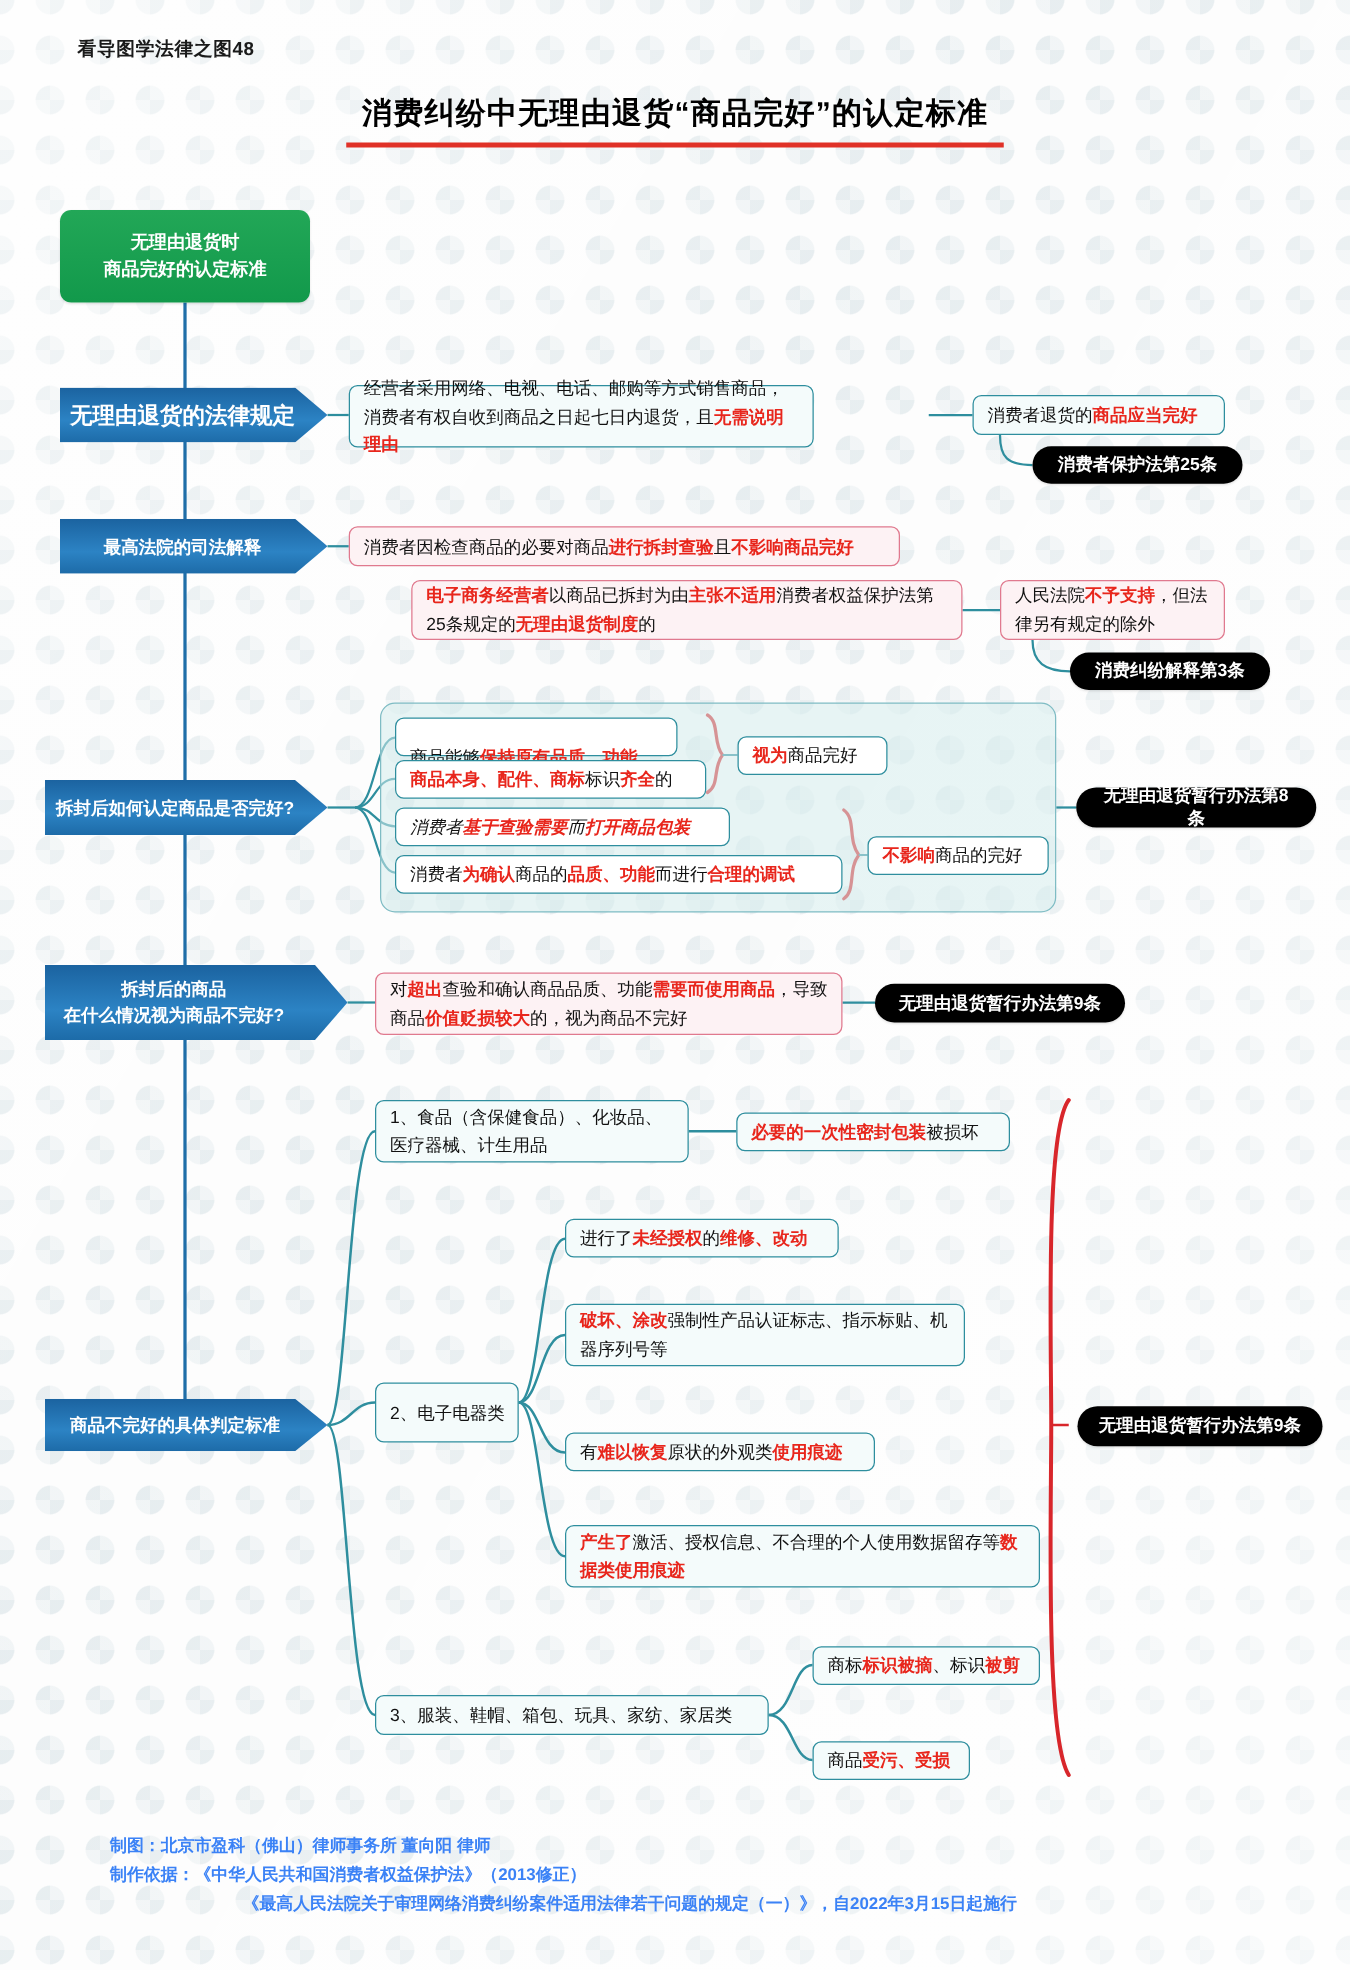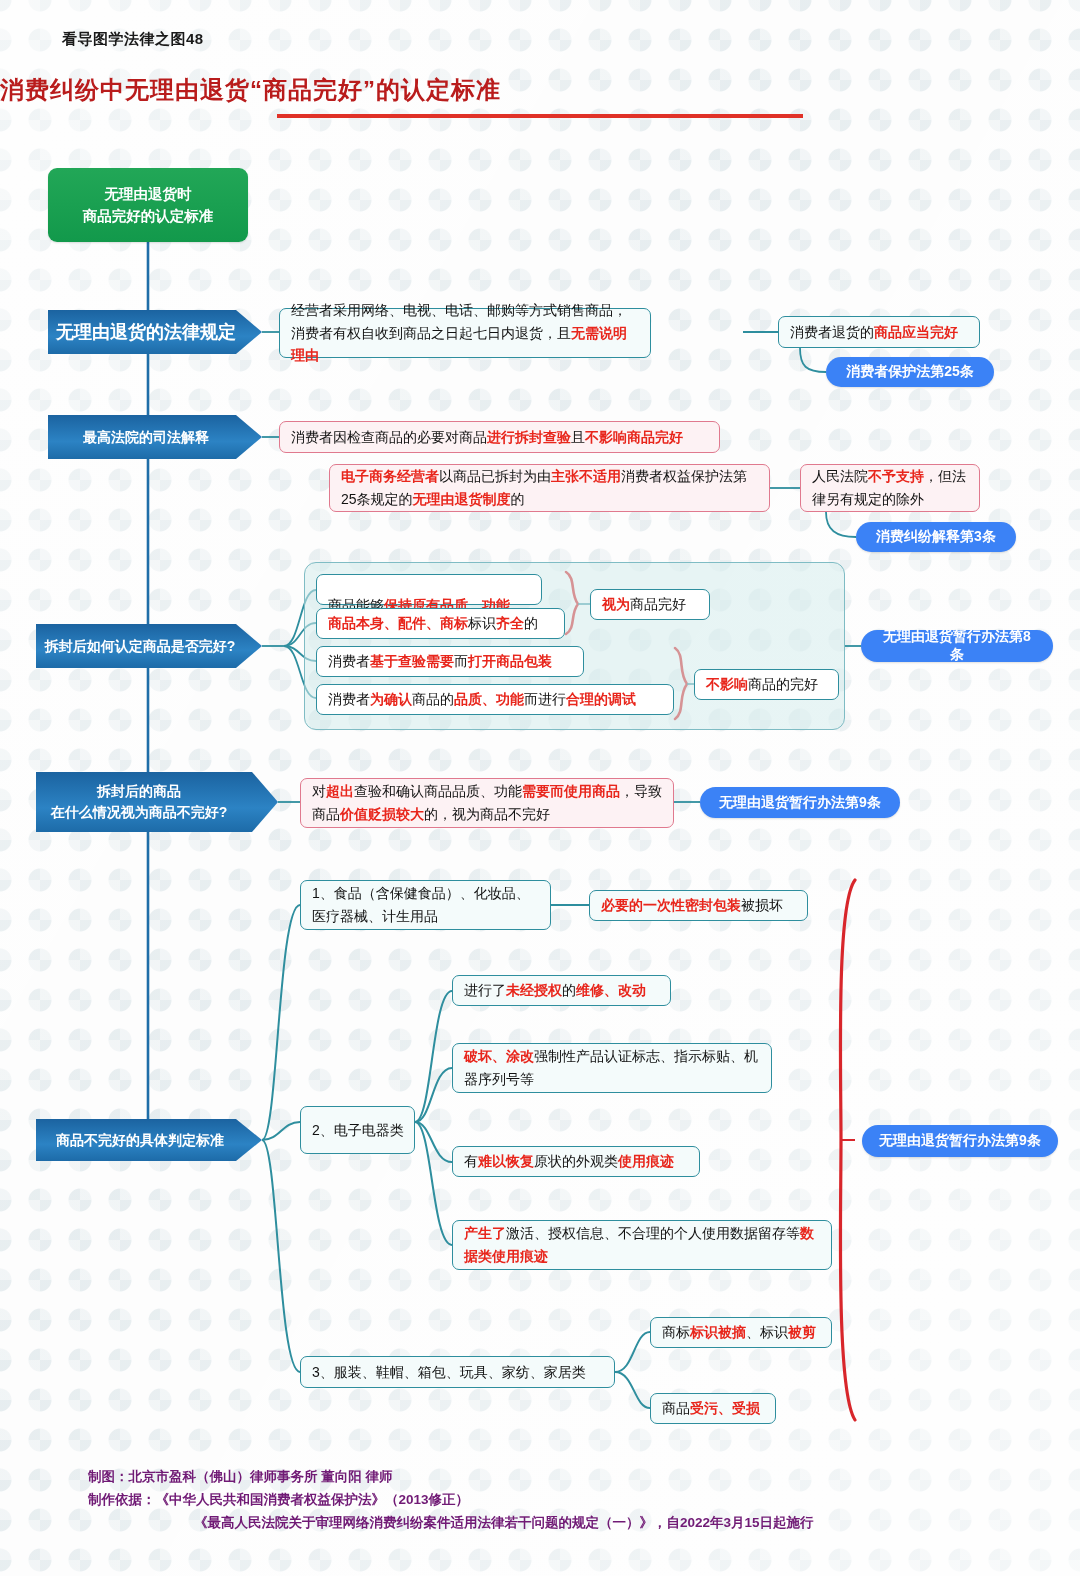--- a/index.html
+++ b/index.html
@@ -26,22 +26,22 @@
   #canvas{position:absolute;inset:0;z-index:2;}
   svg.lines{position:absolute;left:0;top:0;width:1080px;height:1576px;z-index:1;pointer-events:none;}
 
   .abs{position:absolute;box-sizing:border-box;}
 
   
   .corner-tag{
     left:62px;top:30px;font-size:15px;font-weight:bold;color:#1a1a1a;letter-spacing:.5px;
   }
   .title{
-    left:0;top:74px;width:1080px;
-    font-size:24px;font-weight:bold;color:#b91c1c;letter-spacing:1px;
+    left:0;top:74px;width:1080px;text-align:center;
+    font-size:24px;font-weight:bold;color:#000000;letter-spacing:1px;
   }
   .title-rule{
     left:277px;top:114px;width:526px;height:4px;background:#e03127;
   }
 
   
   .root-node{
     left:48px;top:168px;width:200px;height:74px;
     background:linear-gradient(180deg,#22a757,#12994b);
     border-radius:9px;color:#fff;font-weight:bold;font-size:14.5px;line-height:1.55;
@@ -63,21 +63,21 @@
   .box{
     background:#f4fbfb;border:1.6px solid #2e8e9e;border-radius:7px;
     color:#111;font-size:14px;line-height:1.62;padding:7px 11px;
     display:flex;align-items:center;
   }
   .box.pink{background:#fdf2f4;border-color:#e0798e;}
   .red{color:#e8261c;font-weight:bold;}
 
   
   .pill{
-    background:#3b82f6;color:#fff;font-weight:bold;font-size:14px;
+    background:#000000;color:#fff;font-weight:bold;font-size:14px;
     border-radius:17px;display:flex;align-items:center;justify-content:center;
     text-align:center;padding:0 16px;box-shadow:0 1px 2px rgba(0,0,0,.12);
   }
 
   
   .panel{
     background:rgba(214,236,237,.55);border:1.5px solid #7fbcc4;border-radius:12px;
   }
 </style>
 </head>
@@ -211,21 +211,21 @@
       <span>商品能够</span><span class="red">保持原有品质、功能</span>
     </div>
   </div>
 
   <div class="abs box" style="left:316px;top:608px;width:249px;height:31px;background:#ffffff;">
     <div style="white-space:nowrap;">
       <span class="red">商品本身、配件、商标</span><span>标识</span><span class="red">齐全</span><span>的</span>
     </div>
   </div>
 
-  <div class="abs box" style="left:316px;top:646px;width:268px;height:31px;background:#ffffff;">
+  <div class="abs box" style="left:316px;top:646px;width:268px;height:31px;background:#ffffff;font-style:italic;">
     <div style="white-space:nowrap;">
       <span>消费者</span><span class="red">基于查验需要</span><span>而</span><span class="red">打开商品包装</span>
     </div>
   </div>
 
   <div class="abs box" style="left:316px;top:684px;width:358px;height:31px;background:#ffffff;">
     <div style="white-space:nowrap;">
       <span>消费者</span><span class="red">为确认</span><span>商品的</span><span class="red">品质、功能</span><span>而进行</span><span class="red">合理的调试</span>
     </div>
   </div>
@@ -311,19 +311,19 @@
   </div>
 
   <div class="abs box" style="left:650px;top:1393px;width:126px;height:31px;">
     <div style="white-space:nowrap;">
       <span>商品</span><span class="red">受污、受损</span>
     </div>
   </div>
 
   <div class="abs pill" style="left:862px;top:1125px;width:196px;height:32px;">无理由退货暂行办法第9条</div>
 
-  <div class="abs" style="left:88px;top:1465px;width:900px;font-size:13.5px;line-height:1.72;color:#701a75;font-weight:bold;">
+  <div class="abs" style="left:88px;top:1465px;width:900px;font-size:13.5px;line-height:1.72;color:#3b82f6;font-weight:bold;">
     <div>制图：北京市盈科（佛山）律师事务所 董向阳 律师</div>
     <div>制作依据：《中华人民共和国消费者权益保护法》（2013修正）</div>
     <div style="padding-left:106px;">《最高人民法院关于审理网络消费纠纷案件适用法律若干问题的规定（一）》，自2022年3月15日起施行</div>
   </div>
 
 </div>
 
 </body></html>

